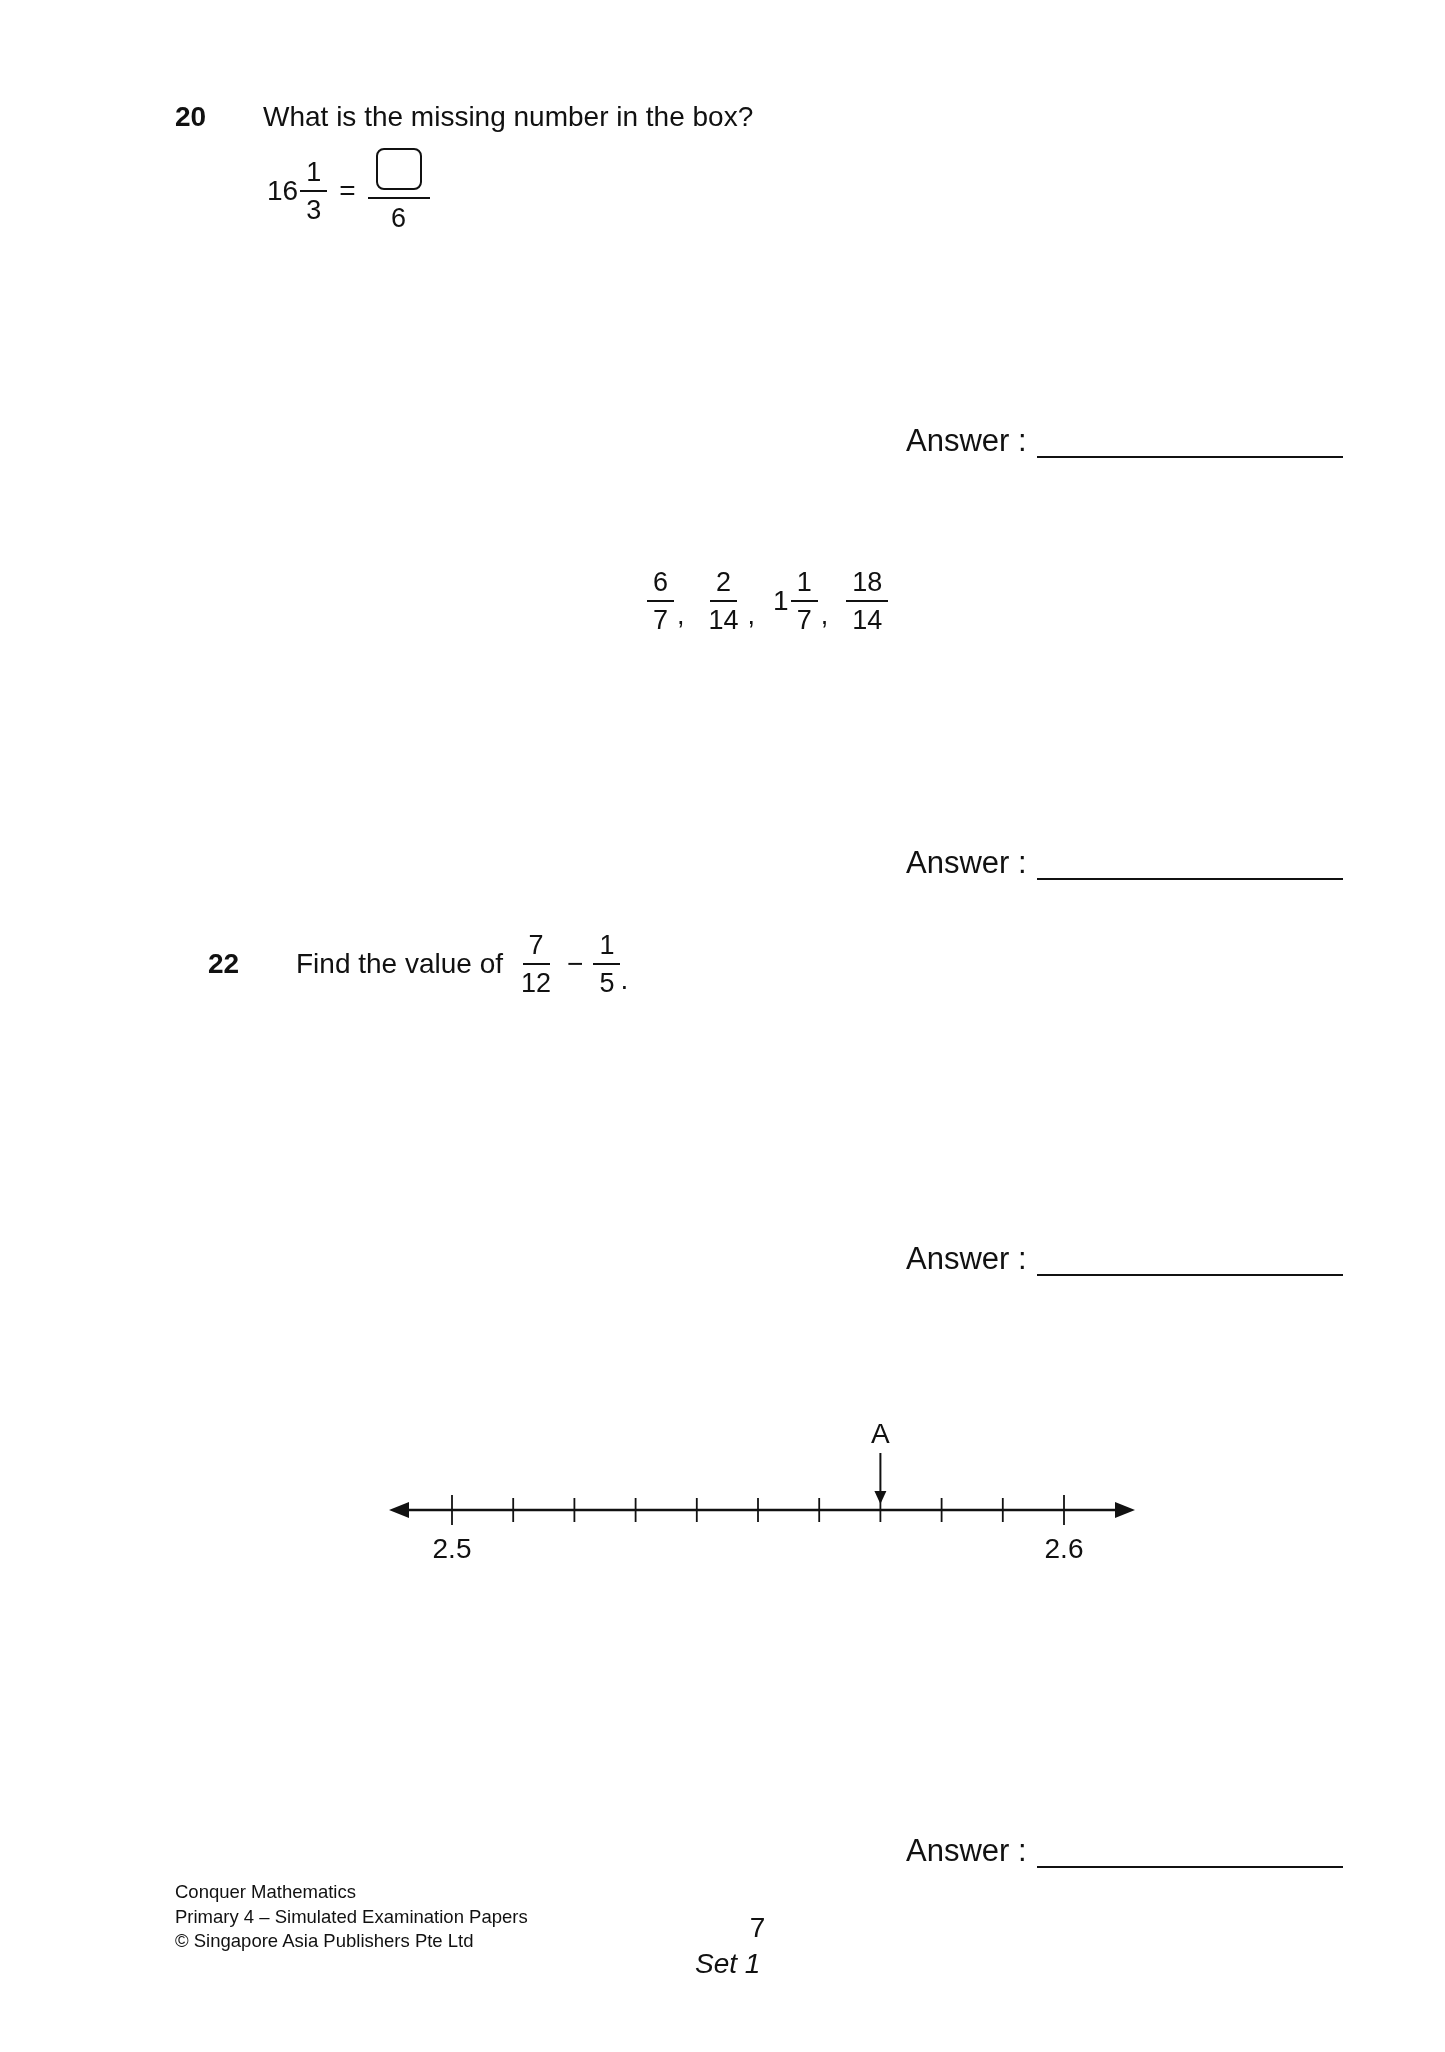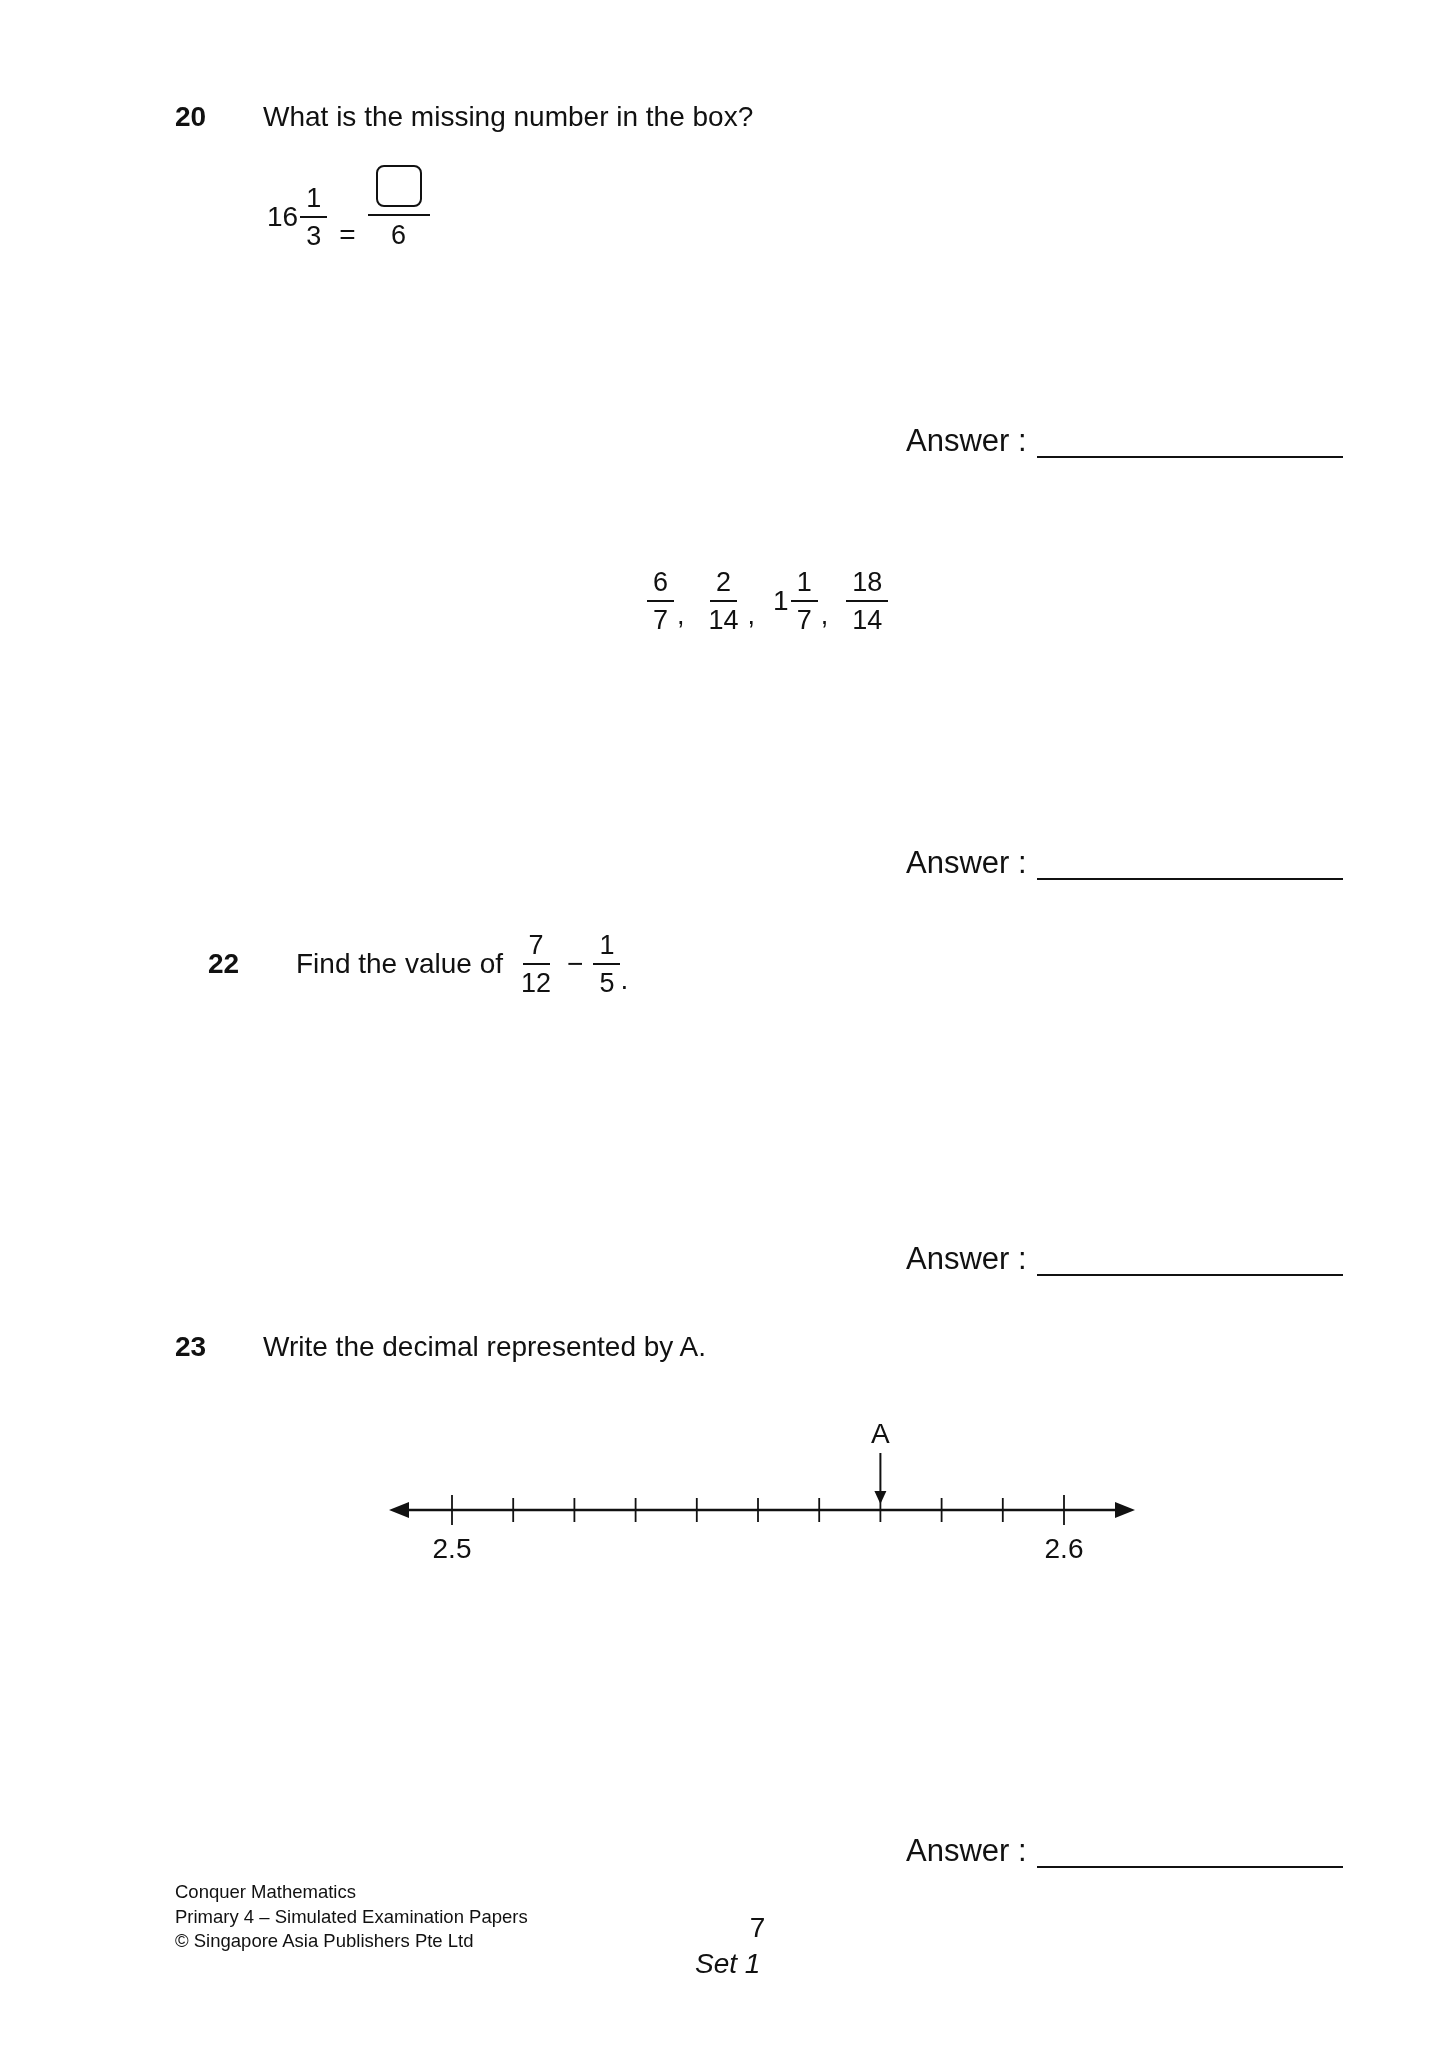--- a/index.html
+++ b/index.html
@@ -43,23 +43,23 @@
   .frac .num { display: block; padding: 0 6px 3px; border-bottom: 2.2px solid #111; }
   .frac .den { display: block; padding: 3px 6px 0; }
 
   .mixed { display: inline-flex; align-items: center; }
   .mixed .whole { font-size: 28px; margin-right: 2px; }
 
   
   .equation {
     position: absolute;
     left: 267px;
-    top: 165px;
-    display: flex;
-    align-items: flex-end;
+    top: 148px;
+    display: flex;
+    align-items: center;
     font-size: 28px;
   }
   .equation .eq { margin: 0 12px; }
   .box-frac { display: inline-flex; flex-direction: column; align-items: center; }
   .box-row { padding: 0 8px 7px; border-bottom: 2.2px solid #111; }
   .num-box {
     display: block;
     width: 42px;
     height: 38px;
     border: 2.2px solid #111;
@@ -226,24 +226,20 @@
       <span class="den">5</span>
     </span>
     <span class="suffix">.</span>
   </div>
 
   <div class="answer-row" style="top:1242px">
     <span>Answer :</span>
     <span class="answer-line"></span>
   </div>
 
-  <div class="q-header" style="top:1330px">
-    <span class="q-num">23</span>
-    <span class="q-text">Write the decimal represented by A.</span>
-  </div>
 
   <div class="numberline-wrap">
     <svg width="790" height="160" viewBox="0 0 790 160">
         <line x1="36" y1="95" x2="754" y2="95" stroke="#111" stroke-width="2.4"></line>
         <polygon points="22,95 42,87 42,103" fill="#111"></polygon>
         <polygon points="768,95 748,87 748,103" fill="#111"></polygon>
         <line x1="85" y1="80" x2="85" y2="110" stroke="#111" stroke-width="1.8"></line>
         <line x1="146.2" y1="83" x2="146.2" y2="107" stroke="#111" stroke-width="1.8"></line>
         <line x1="207.4" y1="83" x2="207.4" y2="107" stroke="#111" stroke-width="1.8"></line>
         <line x1="268.6" y1="83" x2="268.6" y2="107" stroke="#111" stroke-width="1.8"></line>

